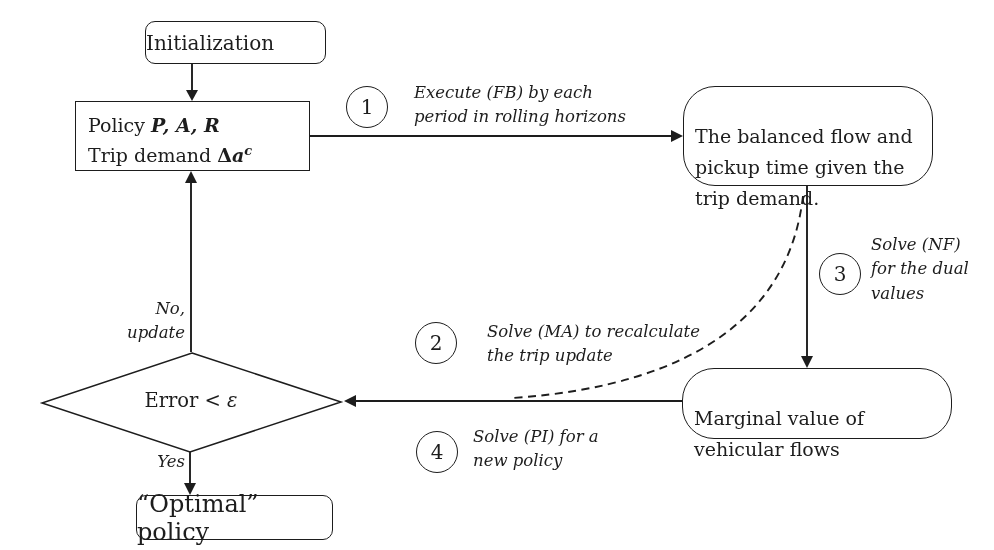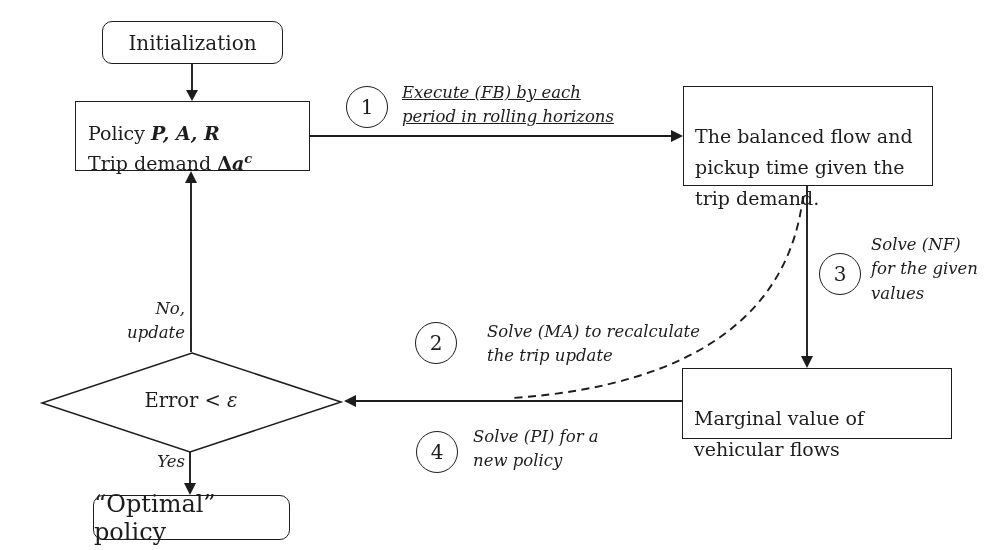--- a/index.html
+++ b/index.html
@@ -14,24 +14,24 @@
   }
   .layer { position:absolute; left:0; top:0; pointer-events:none; }
   .node {
     position: absolute;
     box-sizing: border-box;
     border: 1.6px solid #1d1d1d;
     background: #ffffff;
     font-size: 19px;
   }
   .rounded { border-radius: 10px; }
-  .flexcenter { display:flex; align-items:center; justify-content:center; }
-  .multiline { white-space: pre-line; }
+  .flexcenter { display:flex; align-items:center; justify-content:flex-start;margin-left:43px; }
+  .multiline { white-space: pre-line; border-radius: 32px; }
   .node-init     { left:102px; top:21px;  width:181px; height:43px;  font-size:20px; }
-  .node-policy   { left:75px;  top:101px; width:235px; height:70px;  padding:16px 0 0 12px; line-height:30px; }
+  .node-policy   { left:75px;  top:101px; width:235px; height:70px;  padding:8px 0 0 12px; line-height:30px; }
   .node-balanced { left:683px; top:86px;  width:250px; height:100px; padding:3px 0 0 11px; line-height:31px; }
   .node-marginal { left:682px; top:368px; width:270px; height:71px;  padding:3px 0 0 11px; line-height:31px; }
   .node-optimal  { left:93px;  top:495px; width:197px; height:45px;  font-size:24px; }
   .decision-label {
     position:absolute; left:96px; top:389px; width:190px;
     text-align:center; font-size:19.5px;
   }
   .decision-label .eps { font-style: italic; }
   .step-circle {
     position:absolute; width:42px; height:42px; box-sizing:border-box;
@@ -40,21 +40,21 @@
     font-size:20px;
   }
   .c1 { left:346px; top:86px; }
   .c2 { left:415px; top:322px; }
   .c3 { left:819px; top:253px; }
   .c4 { left:416px; top:431px; }
   .annot {
     position:absolute; font-style:italic; font-size:16.5px;
     line-height:1.47; white-space:pre-line;
   }
-  .t1 { left:402px; top:81px;text-decoration:underline; }
+  .t1 { left:414px; top:81px; }
   .t2 { left:487px; top:320px; }
   .t3 { left:871px; top:233px; }
   .t4 { left:473px; top:425px; }
   .lbl-no  { left:95px;  top:297px; width:90px; text-align:right; }
   .lbl-yes { left:141px; top:450px; width:44px; text-align:right; }
   .bi { font-weight:bold; font-style:italic; }
   .b  { font-weight:bold; }
   sup { font-size:13px; line-height:0; }
   svg .stroke { stroke:#1d1d1d; stroke-width:1.9; fill:none; }
   svg .head   { fill:#1d1d1d; stroke:none; }
@@ -130,21 +130,21 @@
   <div class="step-circle c2">
     <span>2</span>
   </div>
   <div class="annot t2">Solve (MA) to recalculate
 the trip update</div>
 
   <div class="step-circle c3">
     <span>3</span>
   </div>
   <div class="annot t3">Solve (NF)
-for the given
+for the dual
 values</div>
 
   <div class="step-circle c4">
     <span>4</span>
   </div>
   <div class="annot t4">Solve (PI) for a
 new policy</div>
 
   <div class="annot lbl-no">No,
 update</div>

